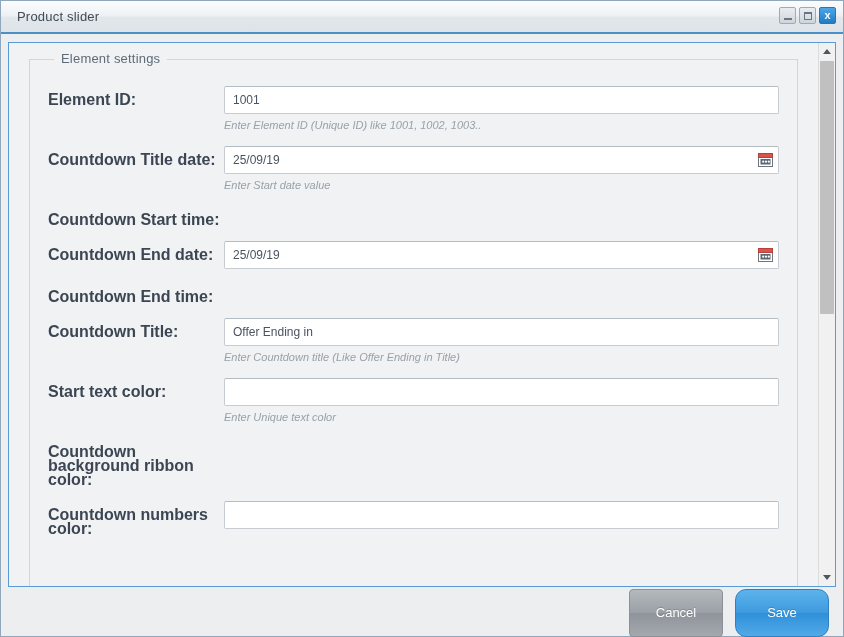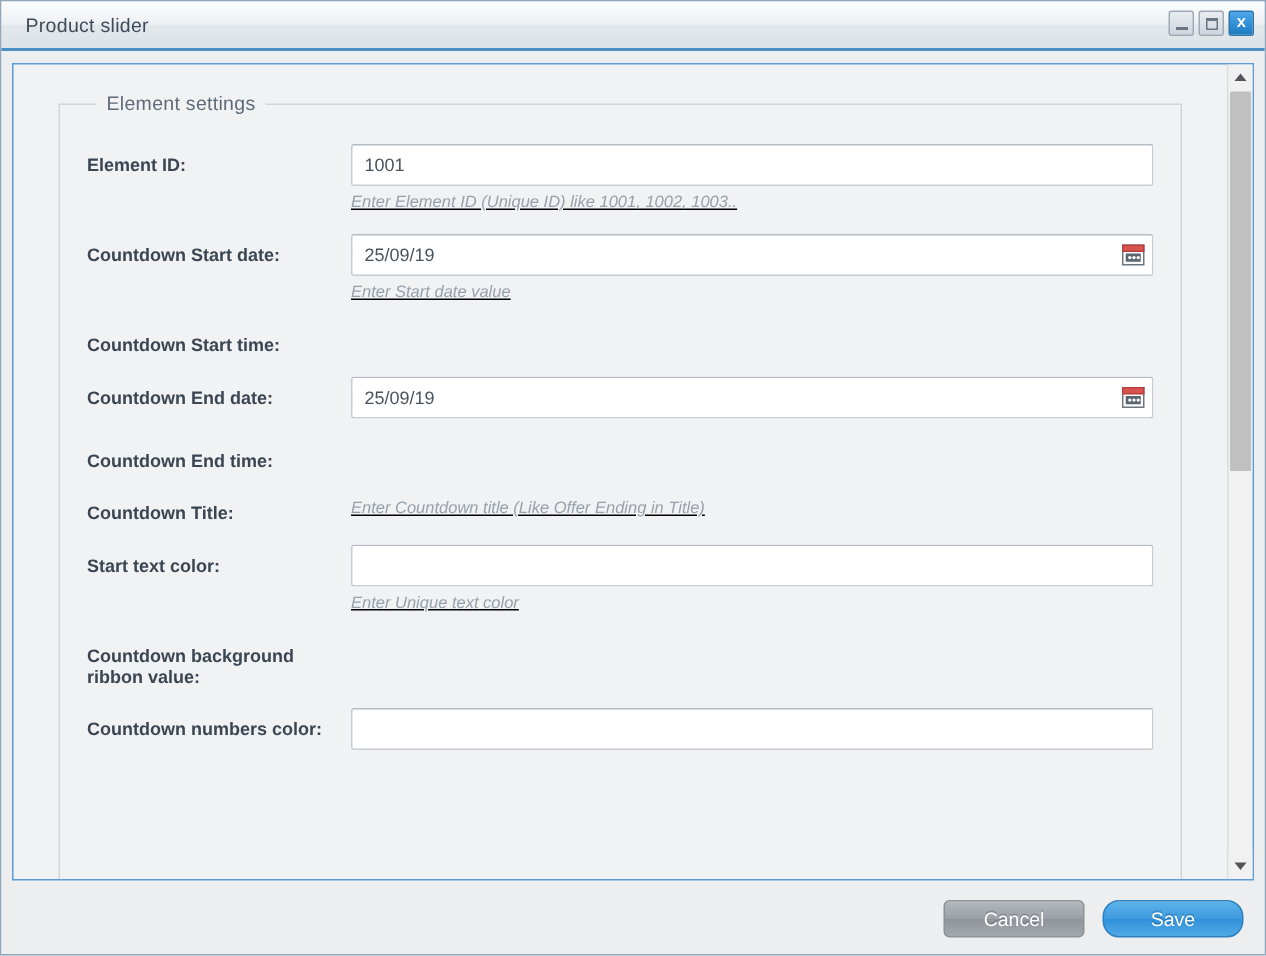--- a/index.html
+++ b/index.html
@@ -112,21 +112,21 @@
     padding: 10px 14px 0 14px;
     box-sizing: border-box;
   }
 
   
   .fieldset {
     position: relative;
     box-sizing: border-box;
     border: 1px solid #d2d6da;
     padding: 6px 18px 14px 18px;
-    margin: 16px;
+    margin: 6px;
     min-height: 540px;
   }
   .legend {
     position: absolute;
     top: -9px;
     left: 24px;
     background: #f0f2f4;
     padding: 0 7px;
     font-size: 13px;
     color: #5f6b78;
@@ -136,31 +136,30 @@
   
   .row {
     display: flex;
     align-items: flex-start;
     margin-top: 14px;
   }
   .row:first-of-type { margin-top: 20px; }
   .label {
     width: 176px;
     flex: 0 0 176px;
-    font-size: 12px;
+    font-size: 16px;
     font-weight: bold;
     color: #3c4653;
     padding-top: 7px;
     line-height: 14px;
     box-sizing: border-box;
   }
   .field {
     flex: 1 1 auto;
     min-width: 0;
-    text-decoration: underline;
   }
   .input-wrap {
     position: relative;
     display: block;
   }
   .txt {
     box-sizing: border-box;
     width: 100%;
     height: 28px;
     padding: 0 28px 0 8px;
@@ -240,21 +239,21 @@
     background: #eceeef;
     display: flex;
     align-items: center;
     justify-content: flex-end;
     padding-right: 14px;
     gap: 12px;
   }
   .btn {
     box-sizing: border-box;
     min-width: 94px;
-    height: 25px;
+    height: 48px;
     padding: 0 18px;
     border-radius: 4px;
     font-size: 13px;
     color: #ffffff;
     font-family: "Liberation Sans", sans-serif;
     border: 1px solid rgba(0,0,0,.18);
     cursor: pointer;
     text-shadow: 0 -1px 0 rgba(0,0,0,.18);
     display: flex;
     align-items: center;
@@ -299,21 +298,21 @@
             <div class="label">Element ID:</div>
             <div class="field">
               <div class="input-wrap">
                 <input class="txt nopad" type="text" value="1001" style="">
               </div>
               <div class="help">Enter Element ID (Unique ID) like 1001, 1002, 1003..</div>
             </div>
           </div>
 
           <div class="row">
-            <div class="label">Countdown Start date:</div>
+            <div class="label">Countdown Title date:</div>
             <div class="field">
               <div class="input-wrap">
                 <input class="txt" type="text" value="25/09/19" style="">
                 <span class="ficon">
                   <svg width="17" height="17" viewBox="0 0 17 17">
                     <rect x="1.5" y="2.5" width="14" height="13" fill="#ffffff" stroke="#6b7680"></rect>
                     <rect x="1.5" y="2.5" width="14" height="4" fill="#d9534f" stroke="#b8403c"></rect>
                     <rect x="3.5" y="8" width="10" height="5.5" fill="#5c6670"></rect>
                     <circle cx="6.2" cy="10.7" r="1.1" fill="#ffffff"></circle>
                     <circle cx="9" cy="10.7" r="1.1" fill="#ffffff"></circle>
@@ -348,36 +347,39 @@
             </div>
           </div>
 
           <div class="row">
             <div class="label">Countdown End time:</div>
           </div>
 
           <div class="row">
             <div class="label">Countdown Title:</div>
             <div class="field">
+              <div class="input-wrap">
+                <input class="txt nopad" type="text" value="Offer Ending in" style="">
+              </div>
               <div class="help">Enter Countdown title (Like Offer Ending in Title)</div>
             </div>
           </div>
 
           <div class="row">
             <div class="label">Start text color:</div>
             <div class="field">
               <div class="input-wrap">
                 <input class="txt nopad" type="text" value="" style="">
               </div>
               <div class="help">Enter Unique text color</div>
             </div>
           </div>
 
           <div class="row">
-            <div class="label">Countdown background ribbon value:</div>
+            <div class="label">Countdown background ribbon color:</div>
           </div>
 
           <div class="row">
             <div class="label">Countdown numbers color:</div>
             <div class="field">
               <div class="input-wrap">
                 <input class="txt nopad" type="text" value="" style="">
               </div>
 
             </div>

